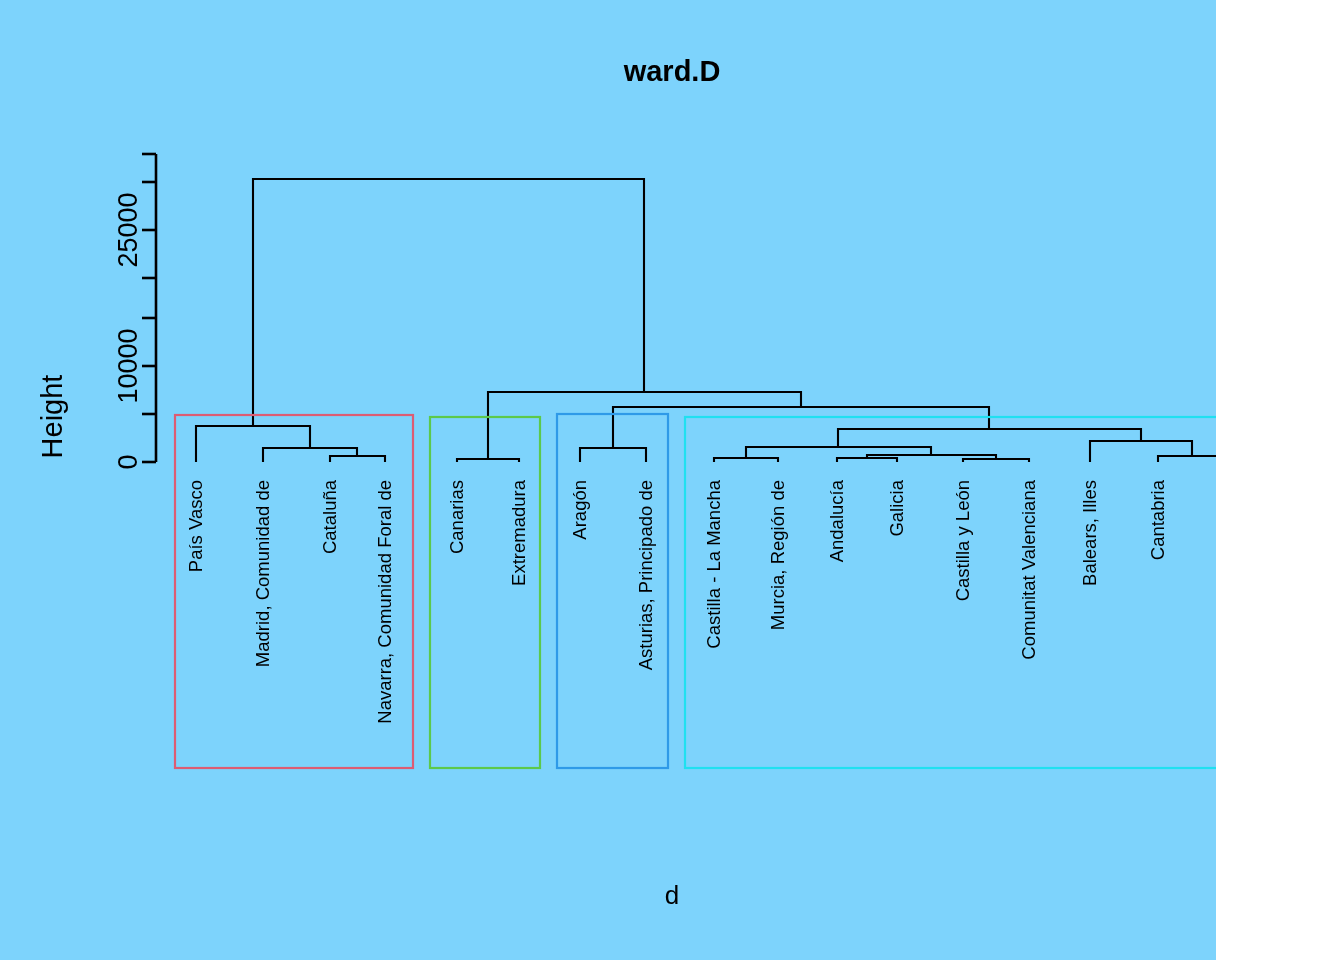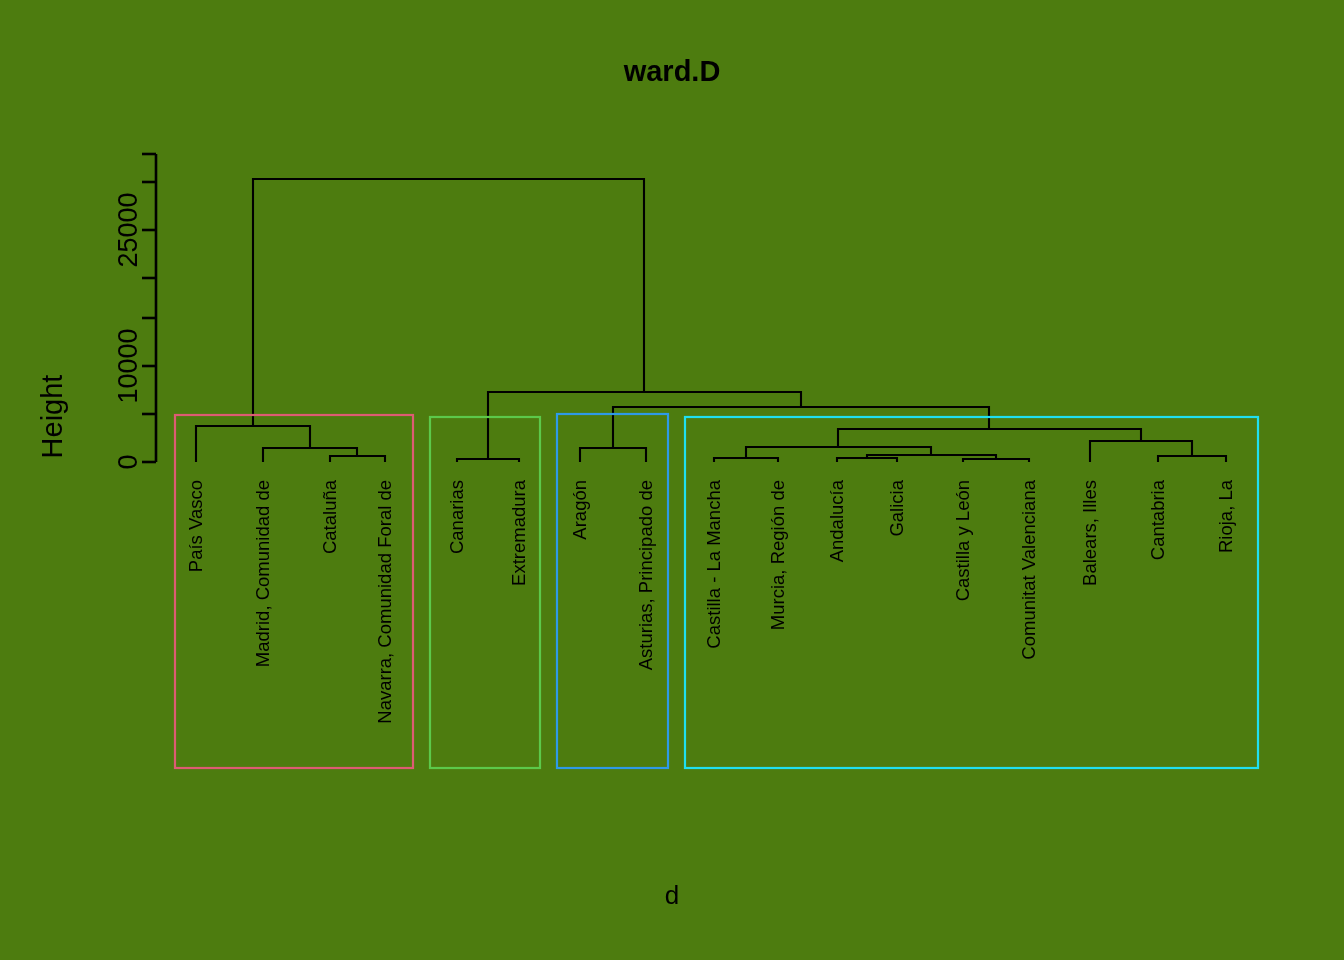--- a/index.html
+++ b/index.html
@@ -2,23 +2,23 @@
 <html><head>
 <meta charset="utf-8">
 <style>
   html, body {
     margin: 0;
     padding: 0;
     background: #ffffff;
   }
   #plot-root {
     position: relative;
-    width: 1344px;
+    width: 1216px;
     height: 960px;
-    background: #4d7c0f;
+    background: #7dd3fc;
     font-family: "Liberation Sans", sans-serif;
     overflow: hidden;
   }
   #chart-title {
     position: absolute;
     left: 0;
     top: 55px;
     width: 1344px;
     text-align: center;
     font-size: 29px;

